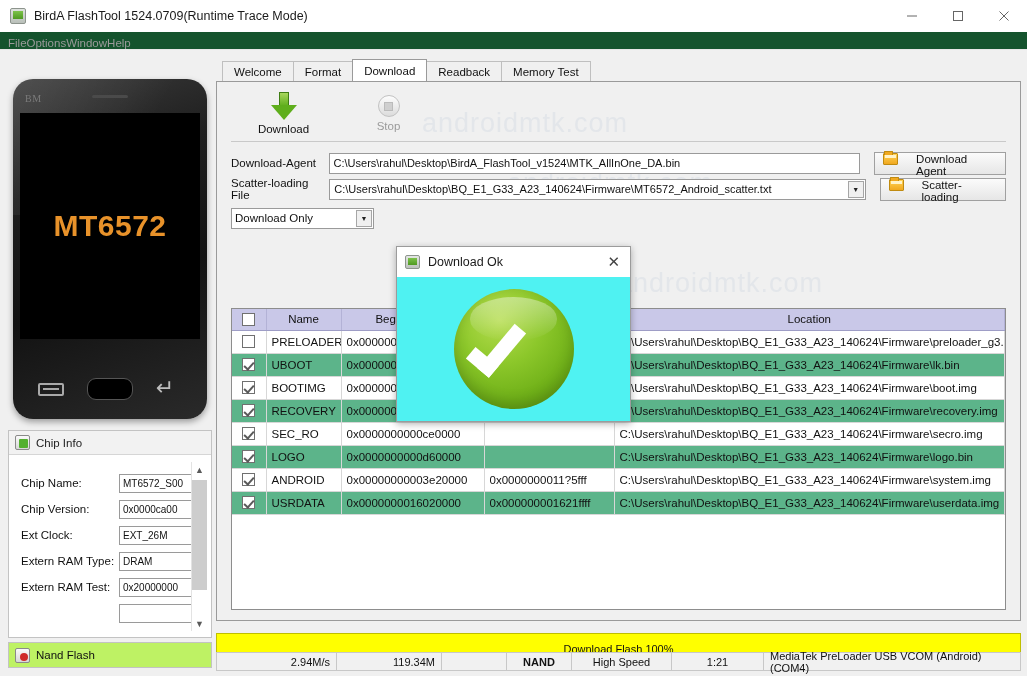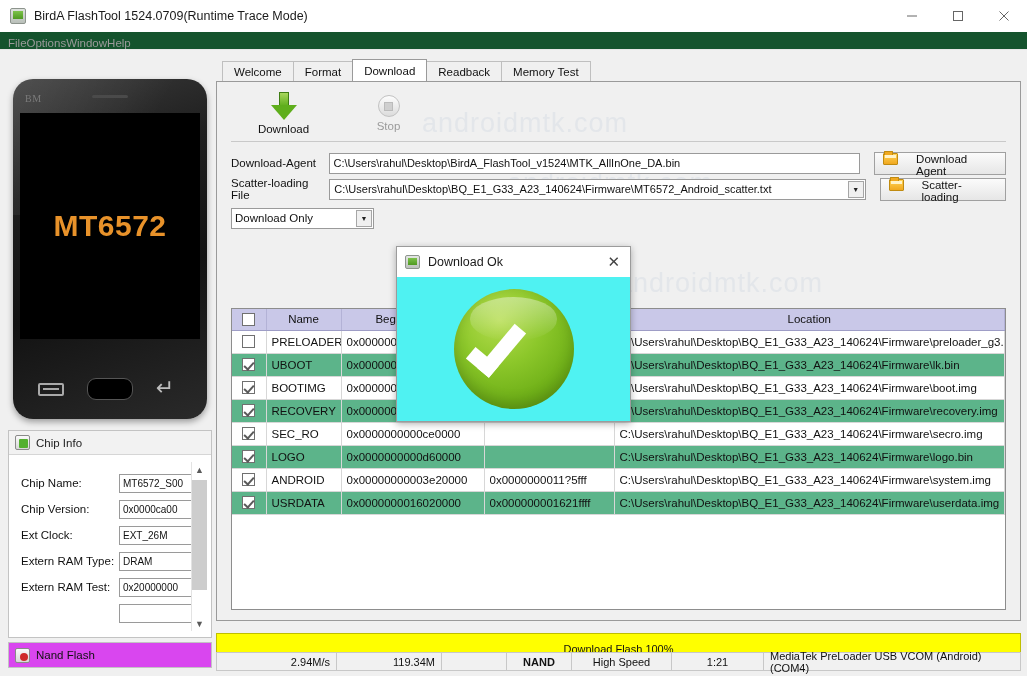--- a/index.html
+++ b/index.html
@@ -109,21 +109,21 @@
     font-family:"Liberation Sans",sans-serif; white-space:nowrap;overflow:hidden;
   }
   .chip-scroll{
     position:absolute;right:5px;top:6px;bottom:6px;width:15px;background:#fff;
     border-left:1px solid #e3e3e3;
   }
   .sb-arrow{width:15px;height:15px;display:flex;align-items:center;justify-content:center;color:#5a5a5a;font-size:9px;}
   .sb-thumb{position:absolute;left:0;top:18px;width:15px;height:110px;background:#cdcdcd;}
   .nand-panel{
     position:absolute;left:0;bottom:0;width:204px;height:26px;
-    background:#d946ef;border:1px solid #c3c3c3;display:flex;align-items:center;
+    background:#bef264;border:1px solid #c3c3c3;display:flex;align-items:center;
     padding-left:6px;gap:6px;font-size:11.5px;
   }
   
   .rightcol{ position:absolute;left:216px;right:0;top:8px;bottom:0; }
   .tabstrip{ height:22px;display:flex;align-items:flex-end;padding-left:6px;position:relative;}
   .tab{
     height:20px;padding:0 11px;display:flex;align-items:center;font-size:11.5px;
     background:#f0f0f0;border:1px solid #bfbfbf;border-bottom:none;color:#111;
     margin-right:-1px;
   }

